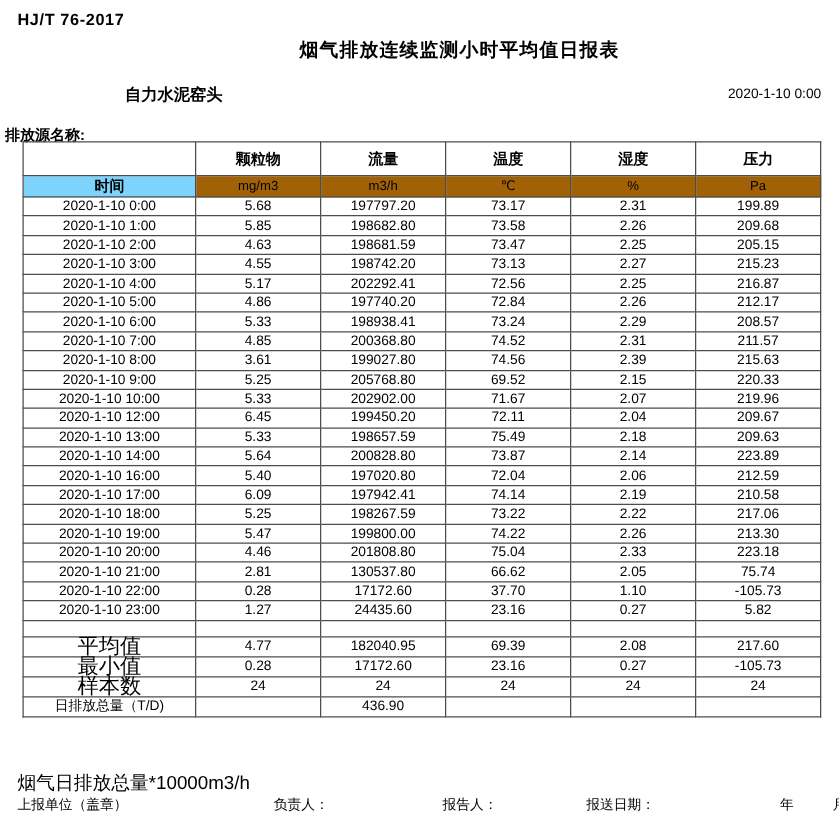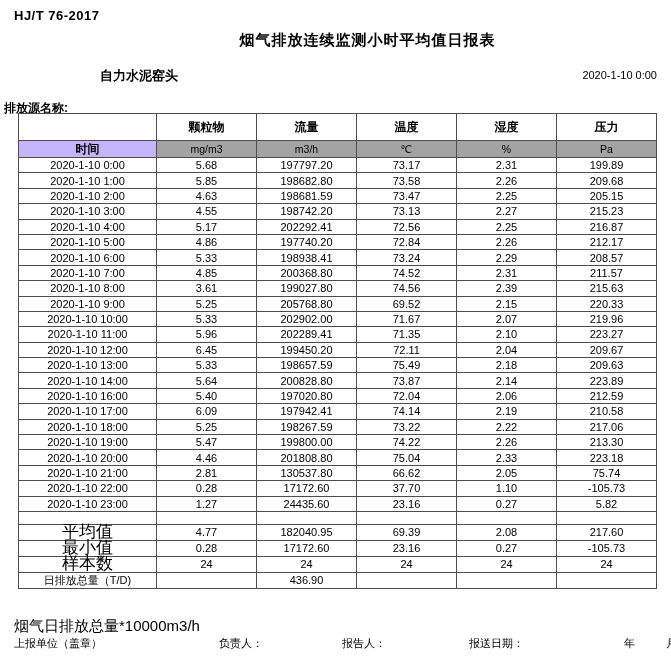--- a/index.html
+++ b/index.html
@@ -51,43 +51,43 @@
     font-family:"Liberation Sans","DejaVu Sans",sans-serif;
   }
   td.col-time{width:137px;}
   td.col-d{width:99px;}
   tr.head-param td{
     height:26px;
     font-size:12px;
     font-weight:bold;
   }
   tr.head-unit td{
-    background:#a3a3a3;
+    background:#a16207;
     height:16px;
     font-size:10.5px;
   }
-  tr.head-unit td.unit-time{font-size:12px;font-weight:bold;background:#c4b5fd;font-family:Liberation Serif, serif;}
+  tr.head-unit td.unit-time{font-size:12px;font-weight:bold;background:#7dd3fc;font-family:Liberation Serif, serif;}
   tr.data td{height:14.4px;}
   tr.spacer td{height:12px;border-left:1px solid #4d4d4d;border-right:1px solid #4d4d4d;border-top:1px solid #4d4d4d;border-bottom:1px solid #4d4d4d;}
   tr.summary td{height:15px;}
   tr.summary td.lbl{font-size:17px;}
   tr.total td{height:15px;}
   tr.total td.lbl{font-size:11px;}
   .footnote{
     position:absolute;left:14px;top:617px;
     font-size:15px;
   }
   .footer-row{
     position:absolute;left:14px;top:636px;width:645px;
     font-size:11px;
   }
   .footer-row span{position:absolute;white-space:nowrap;}
   .f-unit{left:0;}
   .f-charge{left:205px;}
-  .f-reporter{left:328px;}
+  .f-reporter{left:340px;}
   .f-date{left:455px;}
   .f-ymd{left:610px;letter-spacing:14px;}
 </style>
 </head>
 <body>
 
 <div class="std-no">HJ/T  76-2017</div>
 <div class="doc-title">烟气排放连续监测小时平均值日报表</div>
 <div class="src-label">排放源名称:</div>
 <div class="src-value">自力水泥窑头</div>
@@ -194,28 +194,20 @@
       </tr>
     <tr class="data">
         <td class="col-time">2020-1-10 10:00</td>
         <td class="col-d">5.33</td>
         <td class="col-d">202902.00</td>
         <td class="col-d">71.67</td>
         <td class="col-d">2.07</td>
         <td class="col-d">219.96</td>
       </tr>
     <tr class="data">
-        <td class="col-time">2020-1-10 11:00</td>
-        <td class="col-d">5.96</td>
-        <td class="col-d">202289.41</td>
-        <td class="col-d">71.35</td>
-        <td class="col-d">2.10</td>
-        <td class="col-d">223.27</td>
-      </tr>
-    <tr class="data">
         <td class="col-time">2020-1-10 12:00</td>
         <td class="col-d">6.45</td>
         <td class="col-d">199450.20</td>
         <td class="col-d">72.11</td>
         <td class="col-d">2.04</td>
         <td class="col-d">209.67</td>
       </tr>
     <tr class="data">
         <td class="col-time">2020-1-10 13:00</td>
         <td class="col-d">5.33</td>

